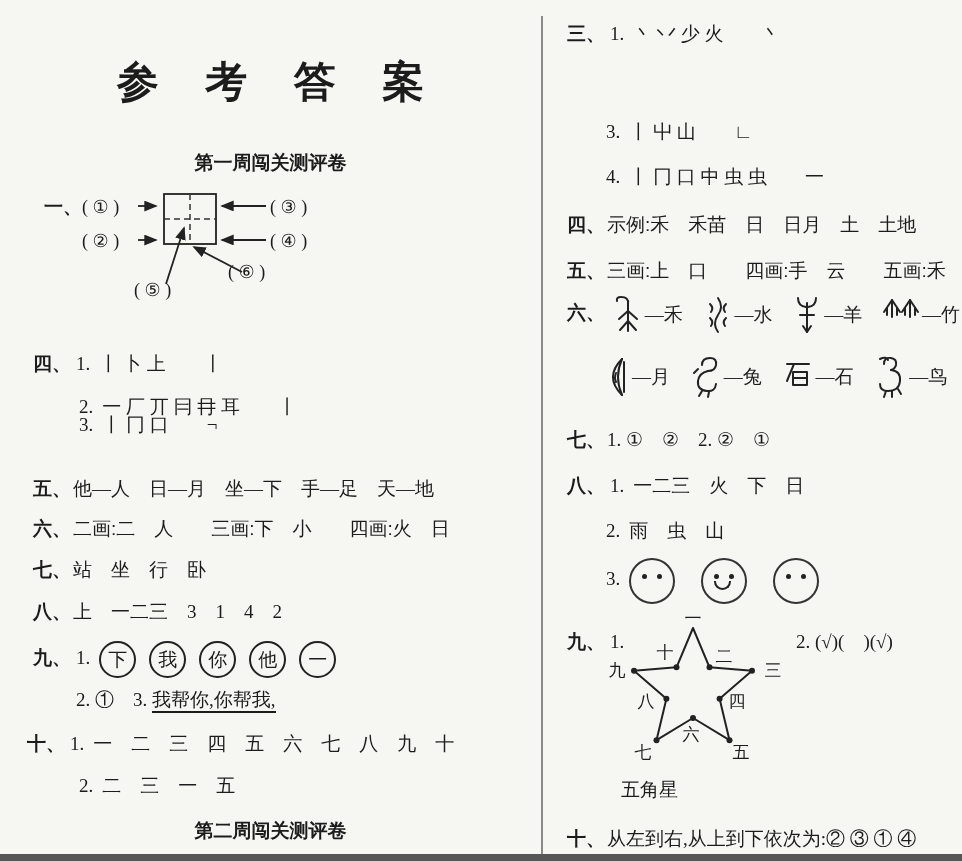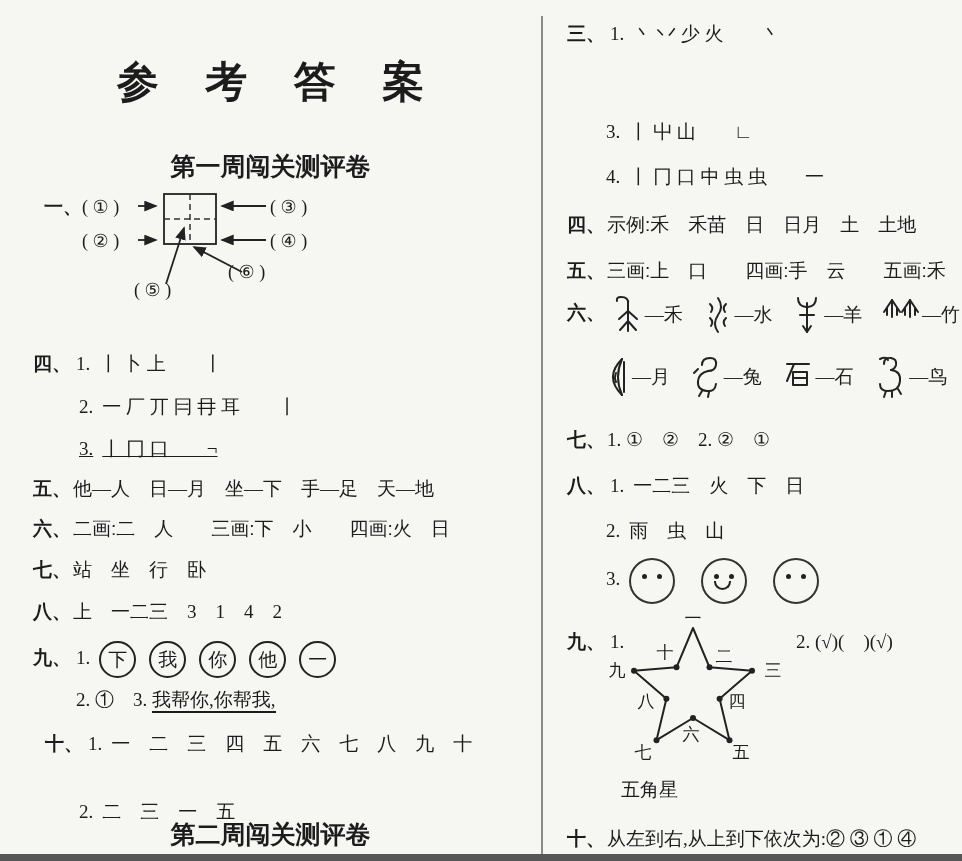--- a/index.html
+++ b/index.html
@@ -9,21 +9,21 @@
   #bottombar{position:absolute;left:0;bottom:0;width:100%;height:7px;background:#565656;}
   .col{position:absolute;top:0;height:100%;}
   #leftcol{left:0;width:541px;}
   #rightcol{left:543px;width:419px;}
   .row{position:absolute;white-space:nowrap;font-size:19px;line-height:1.25;}
   .lbl{font-family:"Liberation Sans","DejaVu Sans",sans-serif;font-weight:700;margin-right:2px;}
   .num{margin:0 9px 0 3px;}
   .bseg{font-family:"Liberation Sans","DejaVu Sans",sans-serif;font-weight:400;}
   .useg{border-bottom:2px solid #1c1c1c;padding-bottom:1px;}
   #title{position:absolute;top:54px;left:0;width:100%;text-align:center;font-size:42px;font-weight:700;letter-spacing:18px;text-indent:18px;}
-  .heading{position:absolute;left:0;width:100%;text-align:center;font-size:25px;font-family:"Liberation Sans","DejaVu Sans",sans-serif;font-weight:700;}
+  .heading{position:absolute;left:0;width:100%;text-align:center;font-size:19px;font-family:"Liberation Sans","DejaVu Sans",sans-serif;font-weight:700;}
   .circle-char{display:inline-flex;width:33px;height:33px;border:2px solid #222;border-radius:50%;align-items:center;justify-content:center;margin-right:13px;font-size:19px;vertical-align:middle;}
   .face{position:relative;display:inline-block;width:42px;height:42px;border:2px solid #333;border-radius:50%;margin-right:26px;vertical-align:middle;}
   .face::before,.face::after{content:"";position:absolute;top:14px;width:5px;height:5px;border-radius:50%;background:#222;}
   .face::before{left:11px}.face::after{right:11px}
   .face .mouth{position:absolute;left:11px;top:21px;width:17px;height:9px;border:2px solid #222;border-top:none;border-radius:0 0 17px 17px;box-sizing:border-box;}
   .pict-item{display:inline-flex;align-items:center;margin-right:14px;vertical-align:middle;}
   .pict-item svg{margin-right:1px;}
   svg text{font-family:"Liberation Serif","DejaVu Serif",serif;fill:#1c1c1c;}
   .diagram-stroke{stroke:#222;stroke-width:2;fill:none;stroke-linecap:round;stroke-linejoin:round;}
 </style>
@@ -60,21 +60,21 @@
       <line x1="200" y1="86" x2="152" y2="61" stroke="#222" stroke-width="1.8" marker-end="url(#ah)"></line>
     </svg>
 
 
     <div class="row" style="left:33px;top:352px;">
       <span class="lbl">四、</span><span class="num">1.</span><span>丨 卜 上　　丨</span>
     </div>
     <div class="row" style="left:76px;top:395px;">
       <span class="num">2.</span><span>一 厂 丌 冃 冄 耳　　丨</span>
     </div>
-    <div class="row" style="left:76px;top:437px;text-decoration:underline;">
+    <div class="row" style="left:76px;top:413px;">
       <span class="num">3.</span><span>丨 冂 口　　¬</span>
     </div>
 
     <div class="row" style="left:33px;top:477px;">
       <span class="lbl">五、</span><span>他—人　日—月　坐—下　手—足　天—地</span>
     </div>
 
     <div class="row" style="left:33px;top:517px;">
       <span class="lbl">六、</span><span><span class="bseg ">二画:</span><span class="">二　人　　</span><span class="bseg ">三画:</span><span class="">下　小　　</span><span class="bseg ">四画:</span><span class="">火　日</span></span>
     </div>
@@ -88,24 +88,24 @@
     </div>
 
     <div class="row" style="left:33px;top:641px;">
       <span class="lbl">九、</span><span class="num">1.</span><span class="circle-char">下</span><span class="circle-char">我</span><span class="circle-char">你</span><span class="circle-char">他</span><span class="circle-char">一</span>
     </div>
 
     <div class="row" style="left:76px;top:688px;">
       <span><span class="">2. ①　3. </span><span class="useg">我帮你,你帮我,</span></span>
     </div>
 
-    <div class="row" style="left:45px;top:732px;text-align:right;">
+    <div class="row" style="left:27px;top:732px;text-align:right;">
       <span class="lbl">十、</span><span class="num">1.</span><span>一　二　三　四　五　六　七　八　九　十</span>
     </div>
-    <div class="row" style="left:76px;top:800px;">
+    <div class="row" style="left:76px;top:774px;">
       <span class="num">2.</span><span>二　三　一　五</span>
     </div>
 
     <div class="heading" style="top:818px;">第二周闯关测评卷</div>
   </div>
 
   <div id="rightcol" class="col">
 
     <div class="row" style="left:24px;top:22px;">
       <span class="lbl">三、</span><span class="num">1.</span><span>丶 丷 少 火　　丶</span>

